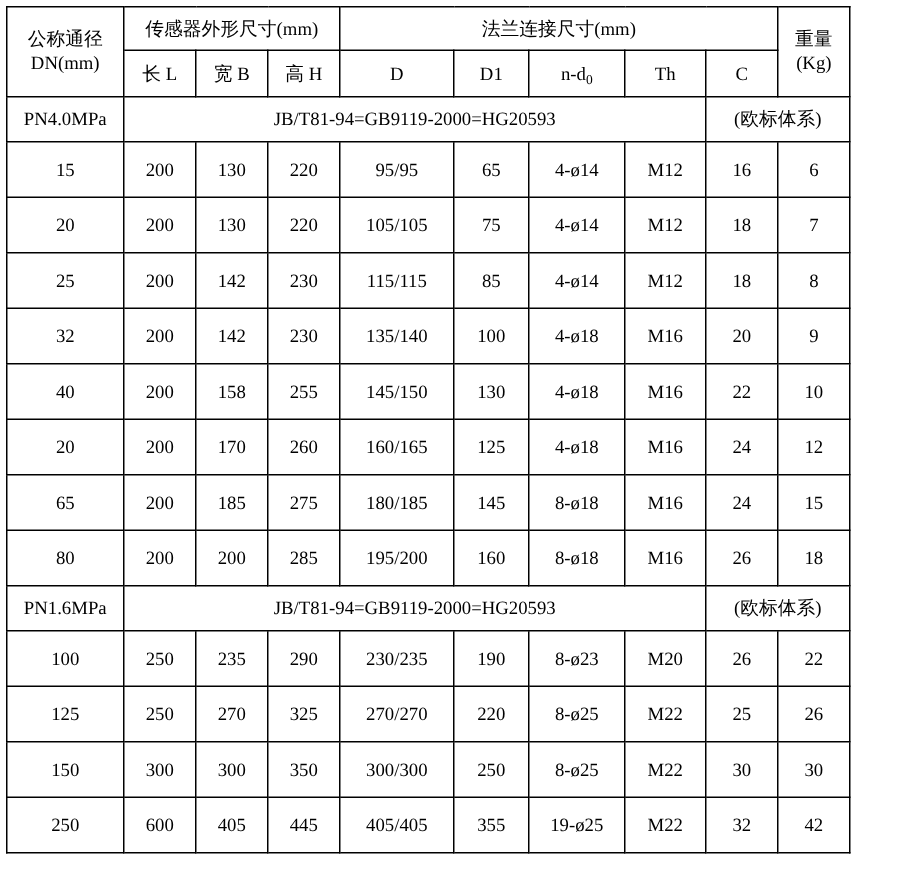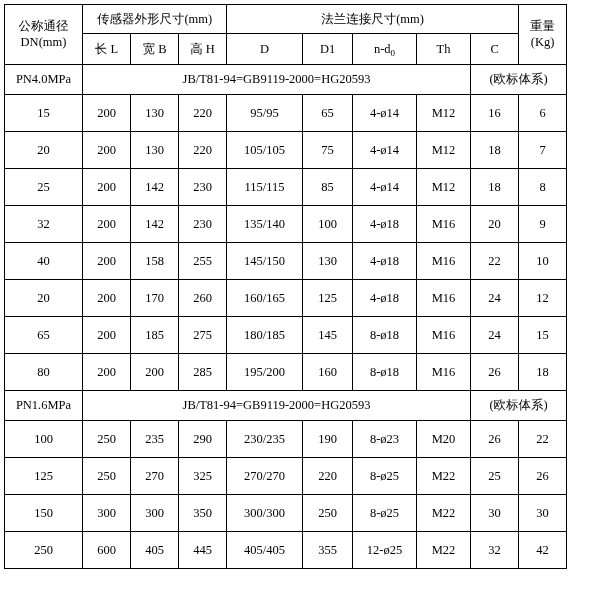--- a/index.html
+++ b/index.html
@@ -251,19 +251,19 @@
         <td>30</td>
         <td>30</td>
       </tr>
       <tr class="data">
         <td>250</td>
         <td>600</td>
         <td>405</td>
         <td>445</td>
         <td>405/405</td>
         <td>355</td>
-        <td>12-ø25</td>
+        <td>19-ø25</td>
         <td>M22</td>
         <td>32</td>
         <td>42</td>
       </tr>
     </tbody>
 </table>
 
 </body></html>

